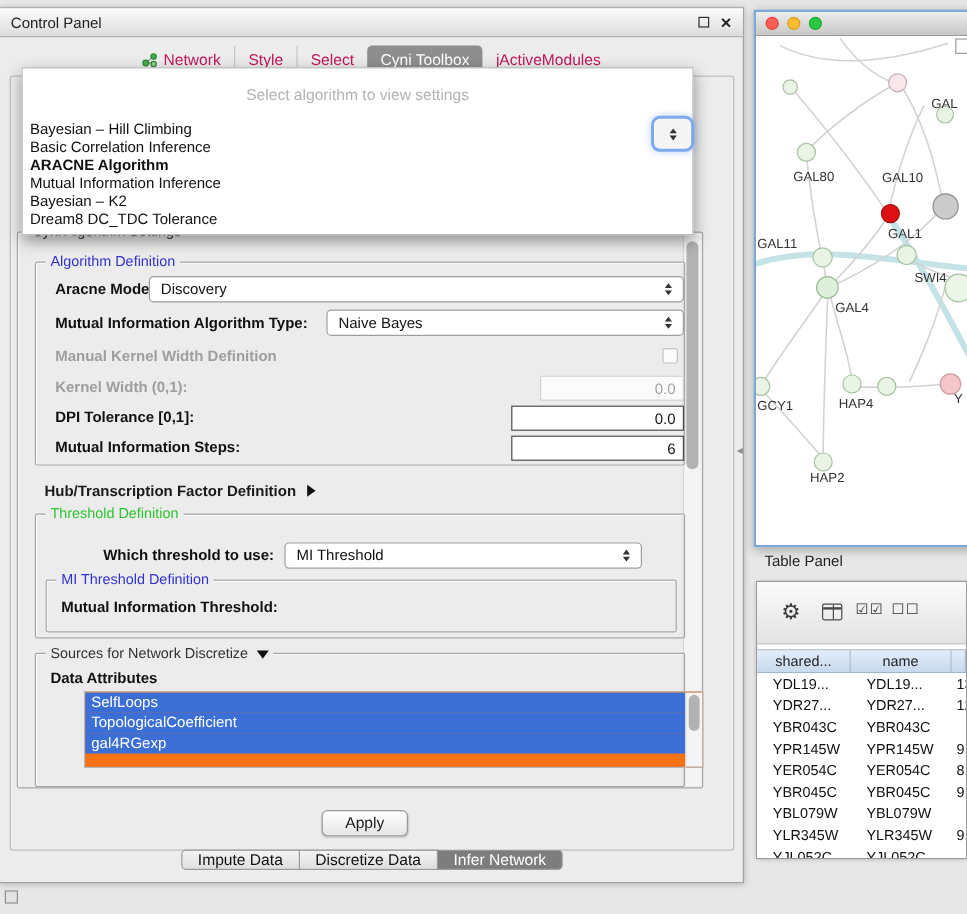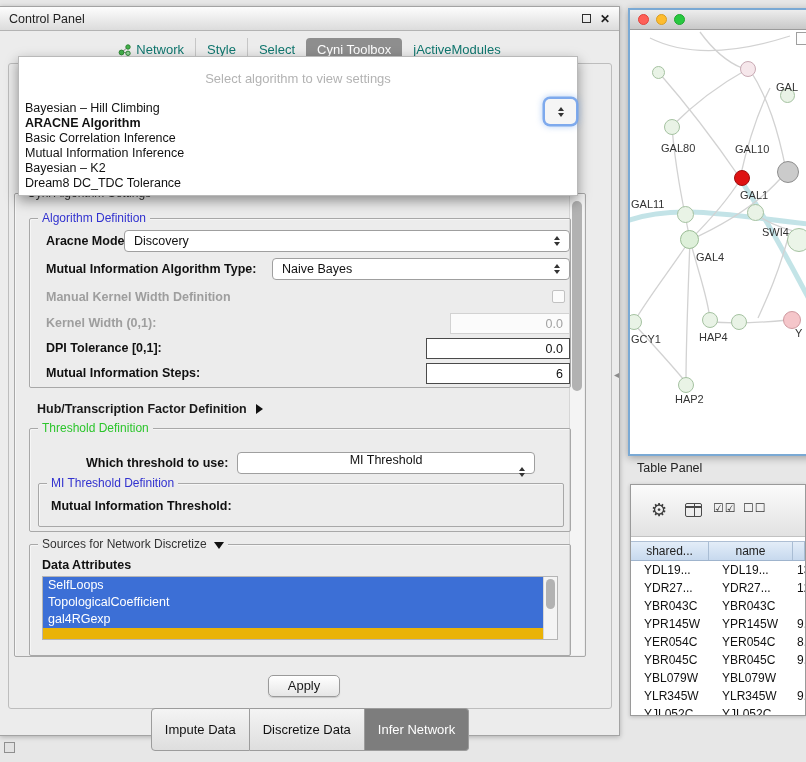--- a/index.html
+++ b/index.html
@@ -8,21 +8,21 @@
 
   
   #control-panel { position:absolute; left:0; top:6px; width:620px; height:730px; background:#ececec; border:1px solid #a3a3a3; border-left:none; box-shadow:0 1px 5px rgba(0,0,0,.25); }
   .cp-titlebar { height:24px; background:linear-gradient(#fdfdfd,#dcdcdc); border-bottom:1px solid #b3b3b3; display:flex; align-items:center; padding:0 9px; }
   .cp-title { font-size:12.5px; color:#222; }
   .cp-controls { margin-left:auto; display:flex; gap:9px; align-items:center; }
   .restore-box { width:9px; height:9px; border:1.5px solid #2e2e2e; background:transparent; }
   .close-x { font-size:12px; font-weight:bold; color:#222; line-height:12px; }
 
   .tabbar { position:absolute; top:31px; left:0; width:100%; display:flex; justify-content:center; align-items:center; }
-  .tab { padding:4px 11px; font-size:13px; color:#0f766e; display:flex; gap:5px; align-items:center; }
+  .tab { padding:4px 11px; font-size:13px; color:#be185d; display:flex; gap:5px; align-items:center; }
   .tab + .tab { border-left:1px solid #c6c6c6; }
   .tab.selected { background:#8e8e8e; color:#fff; border-radius:4px; border-left:none; }
   .tab.selected + .tab { border-left:none; }
 
   .content-frame { position:absolute; left:8px; top:56px; width:604px; height:646px; border:1px solid #bdbdbd; border-radius:3px; background:#ececec; }
 
   
   .group { position:absolute; border:1px solid #a8a8a8; border-radius:2px; box-shadow:inset 1px 1px 0 rgba(255,255,255,.55); }
   .legend { position:absolute; top:-8px; left:8px; background:#ececec; padding:0 4px; font-size:12px; color:#333; white-space:nowrap; }
   .legend.blue { color:#3232cf; }
@@ -39,27 +39,27 @@
   .tri-down-b { display:inline-block; width:0; height:0; border-left:5px solid transparent; border-right:5px solid transparent; border-top:7px solid #111; margin-left:7px; vertical-align:-1px; }
 
   .field { position:absolute; height:21px; background:#fff; border:1px solid #b9b9b9; font-size:12.5px; display:flex; align-items:center; justify-content:flex-end; padding:0 6px; color:#111; }
   .field.strong { border-color:#4a4a4a; }
   .field.disabled { background:#fbfbfb; color:#a2a2a2; border-color:#d2d2d2; }
   .checkbox { position:absolute; width:13px; height:13px; border:1px solid #c2c2c2; background:#fbfbfb; border-radius:2px; }
 
   .scrollbar-v { position:absolute; background:#f4f4f4; border-left:1px solid #d6d6d6; }
   .scroll-thumb { position:absolute; left:2px; right:2px; border-radius:6px; background:#b2b2b2; }
 
-  .attr-list { position:absolute; background:#eab308; border:1px solid #b5b5b5; overflow:hidden; }
+  .attr-list { position:absolute; background:#f97316; border:1px solid #b5b5b5; overflow:hidden;margin-left:28px; }
   .attr-item { height:17px; line-height:17px; background:#3c6fd6; color:#fff; padding-left:5px; font-size:12.5px; width:calc(100% - 14px); white-space:nowrap; }
 
   .apply-btn { position:absolute; width:72px; height:22px; border:1px solid #9a9a9a; border-radius:5px; background:linear-gradient(#ffffff,#e6e6e6); text-align:center; line-height:20px; font-size:13px; box-shadow:0 1px 1px rgba(0,0,0,.15); }
 
   .bottom-tabs { position:absolute; top:701px; left:0; width:620px; display:flex; justify-content:center; }
-  .seg { padding:13px 13px; border:1px solid #9c9c9c; border-left:none; background:linear-gradient(#f4f4f4,#dedede); font-size:13px; color:#111; }
+  .seg { padding:0 13px; border:1px solid #9c9c9c; border-left:none; background:linear-gradient(#f4f4f4,#dedede); font-size:13px; color:#111; }
   .seg:first-child { border-left:1px solid #9c9c9c; border-radius:4px 0 0 4px; }
   .seg:last-child { border-radius:0 4px 4px 0; }
   .seg.selected { background:#7d7d7d; color:#fff; }
 
   
   #algo-popup { position:absolute; left:18px; top:49px; width:560px; background:#fff; border:1px solid #b9b9b9; box-shadow:0 5px 12px rgba(0,0,0,.4); padding-bottom:4px; z-index:60; }
   .popup-placeholder { text-align:center; color:#b3b3b3; padding:4px 0 1px; font-size:13px;margin-top:10px; }
   .popup-gap { height:14px; }
   .popup-item { padding:0 6px; line-height:15px; font-size:12.5px; color:#111; white-space:nowrap; }
   .popup-item.selected { font-weight:bold; }
@@ -188,21 +188,21 @@
 
     <div style="position:absolute; left:22px; top:208px; display:flex; align-items:center;">
       <span style="font-weight:bold; font-size:12.5px;">Hub/Transcription Factor Definition</span>
       <span class="tri-right"></span>
     </div>
 
     <div class="group" style="left:14px; top:234px; width:542px; height:104px;">
       <span class="legend green">Threshold Definition</span>
 
       <span class="lbl" style="left:56px; top:27px;">Which threshold to use:</span>
-      <div class="combo" style="left:207px; top:23px; width:298px;flex-direction:column;">
+      <div class="combo" style="left:207px; top:23px; width:298px;">
         <span>MI Threshold</span>
         <span class="updown">
             <span class="tri-up"></span>
             <span class="tri-down"></span>
           </span>
       </div>
 
       <div class="group" style="left:8px; top:54px; width:526px; height:44px;">
         <span class="legend blue">MI Threshold Definition</span>
         <span class="lbl" style="left:12px; top:15px;">Mutual Information Threshold:</span>
@@ -230,22 +230,22 @@
   <div class="bottom-tabs">
     <span class="seg">Impute Data</span>
     <span class="seg">Discretize Data</span>
     <span class="seg selected">Infer Network</span>
   </div>
 
   <div id="algo-popup">
     <div class="popup-placeholder">Select algorithm to view settings</div>
     <div class="popup-gap"></div>
     <div class="popup-item">Bayesian – Hill Climbing</div>
+    <div class="popup-item">Basic Correlation Inference</div>
     <div class="popup-item selected">ARACNE Algorithm</div>
-    <div class="popup-item">Basic Correlation Inference</div>
     <div class="popup-item">Mutual Information Inference</div>
     <div class="popup-item">Bayesian – K2</div>
     <div class="popup-item">Dream8 DC_TDC Tolerance</div>
     <div class="combo-fragment">
       <span class="updown" style="margin-left:0;">
           <span class="tri-up"></span>
           <span class="tri-down"></span>
         </span>
     </div>
   </div>

